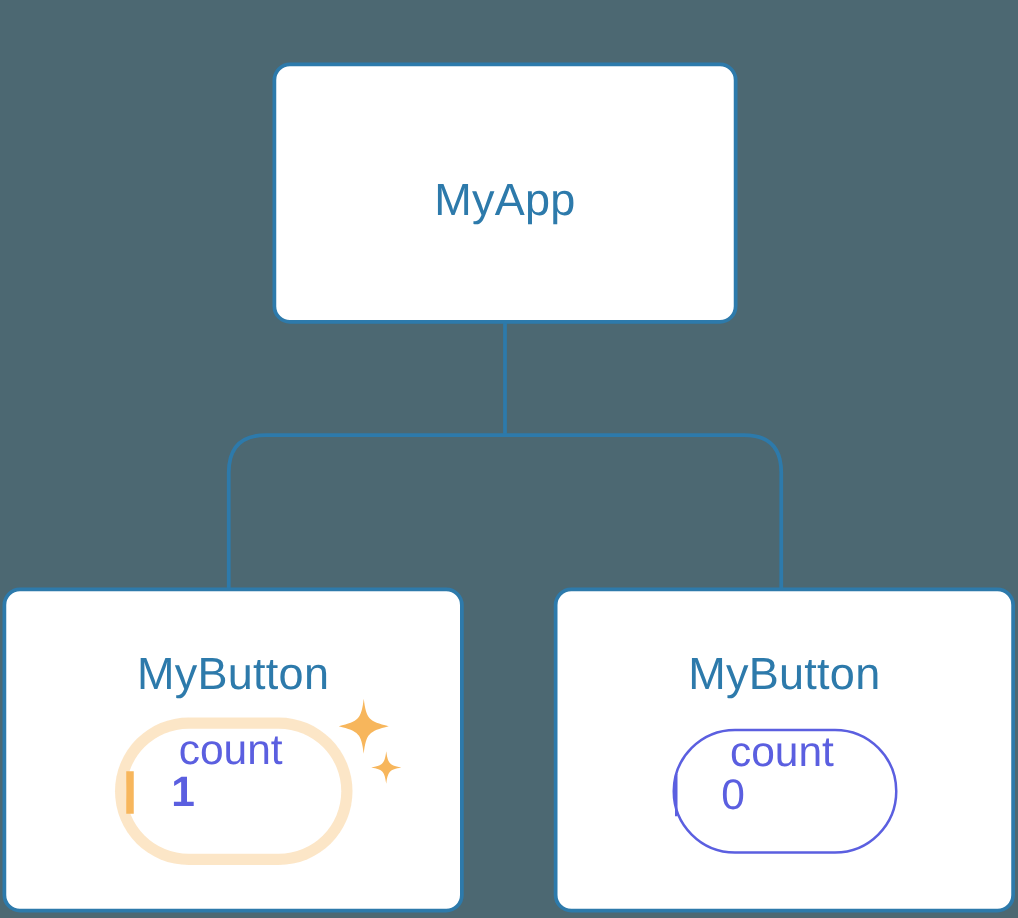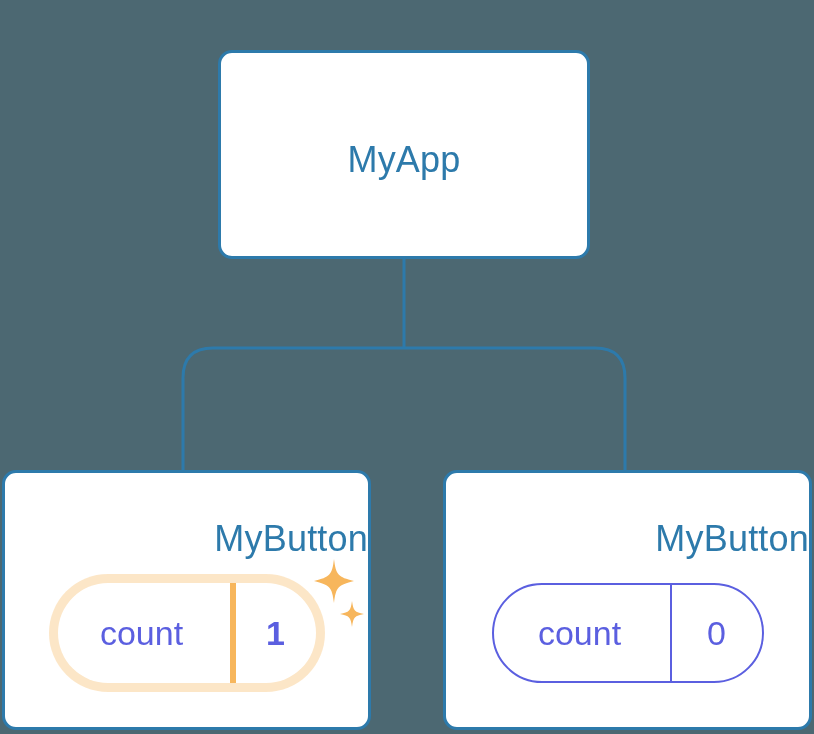--- a/index.html
+++ b/index.html
@@ -67,38 +67,38 @@
     font-size: 36px;
     font-weight: 400;
     letter-spacing: 0.2px;
     white-space: nowrap;
   }
   #node-root .node-title {
     top: 86px;
   }
   .child .node-title {
     top: 45px;
-    text-align: right;
   }
 
   
   .pill-wrap {
     position: absolute;
     left: 50%;
     top: 110px;
     transform: translateX(-50%);
   }
   .pill {
     position: relative;
     display: flex;
     align-items: stretch;
     height: 100px;
     box-sizing: border-box;
     border-radius: 50px;
     background: #ffffff;
+    flex-direction: column;
   }
   .pill-cell {
     display: flex;
     align-items: center;
     justify-content: center;
     box-sizing: border-box;
     font-size: 34px;
     line-height: 1;
     color: #5b5fe0;
   }

